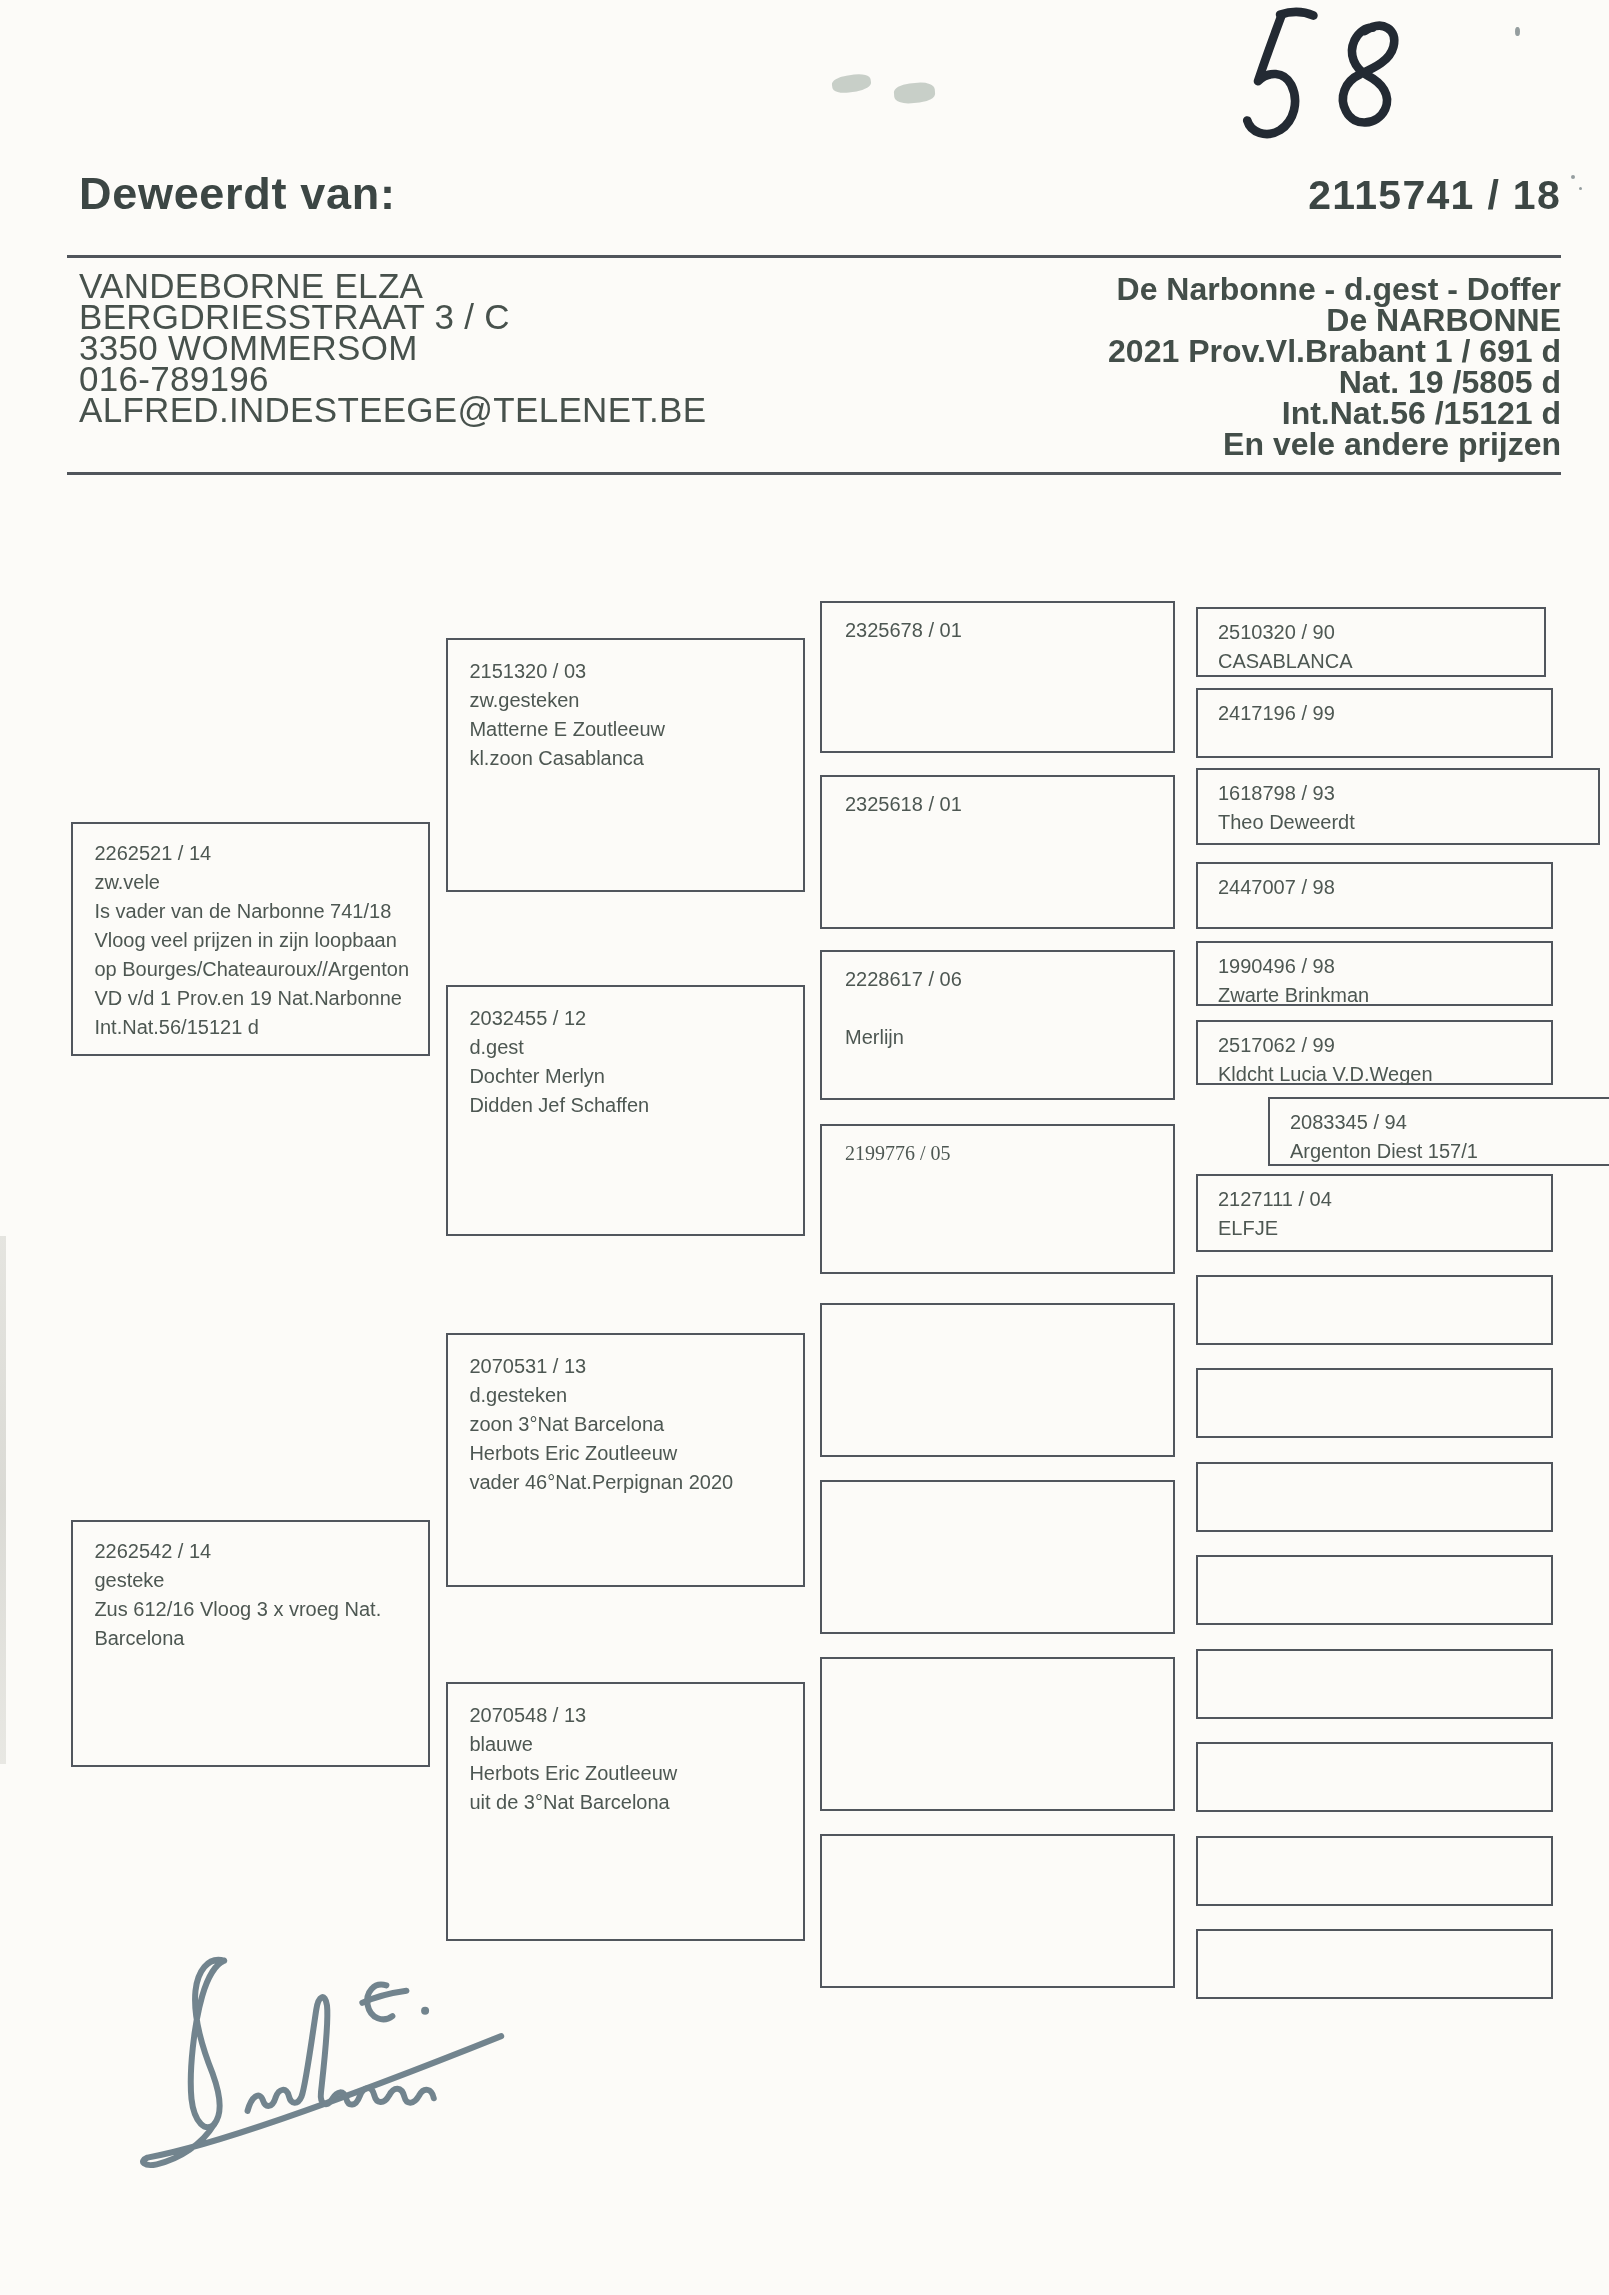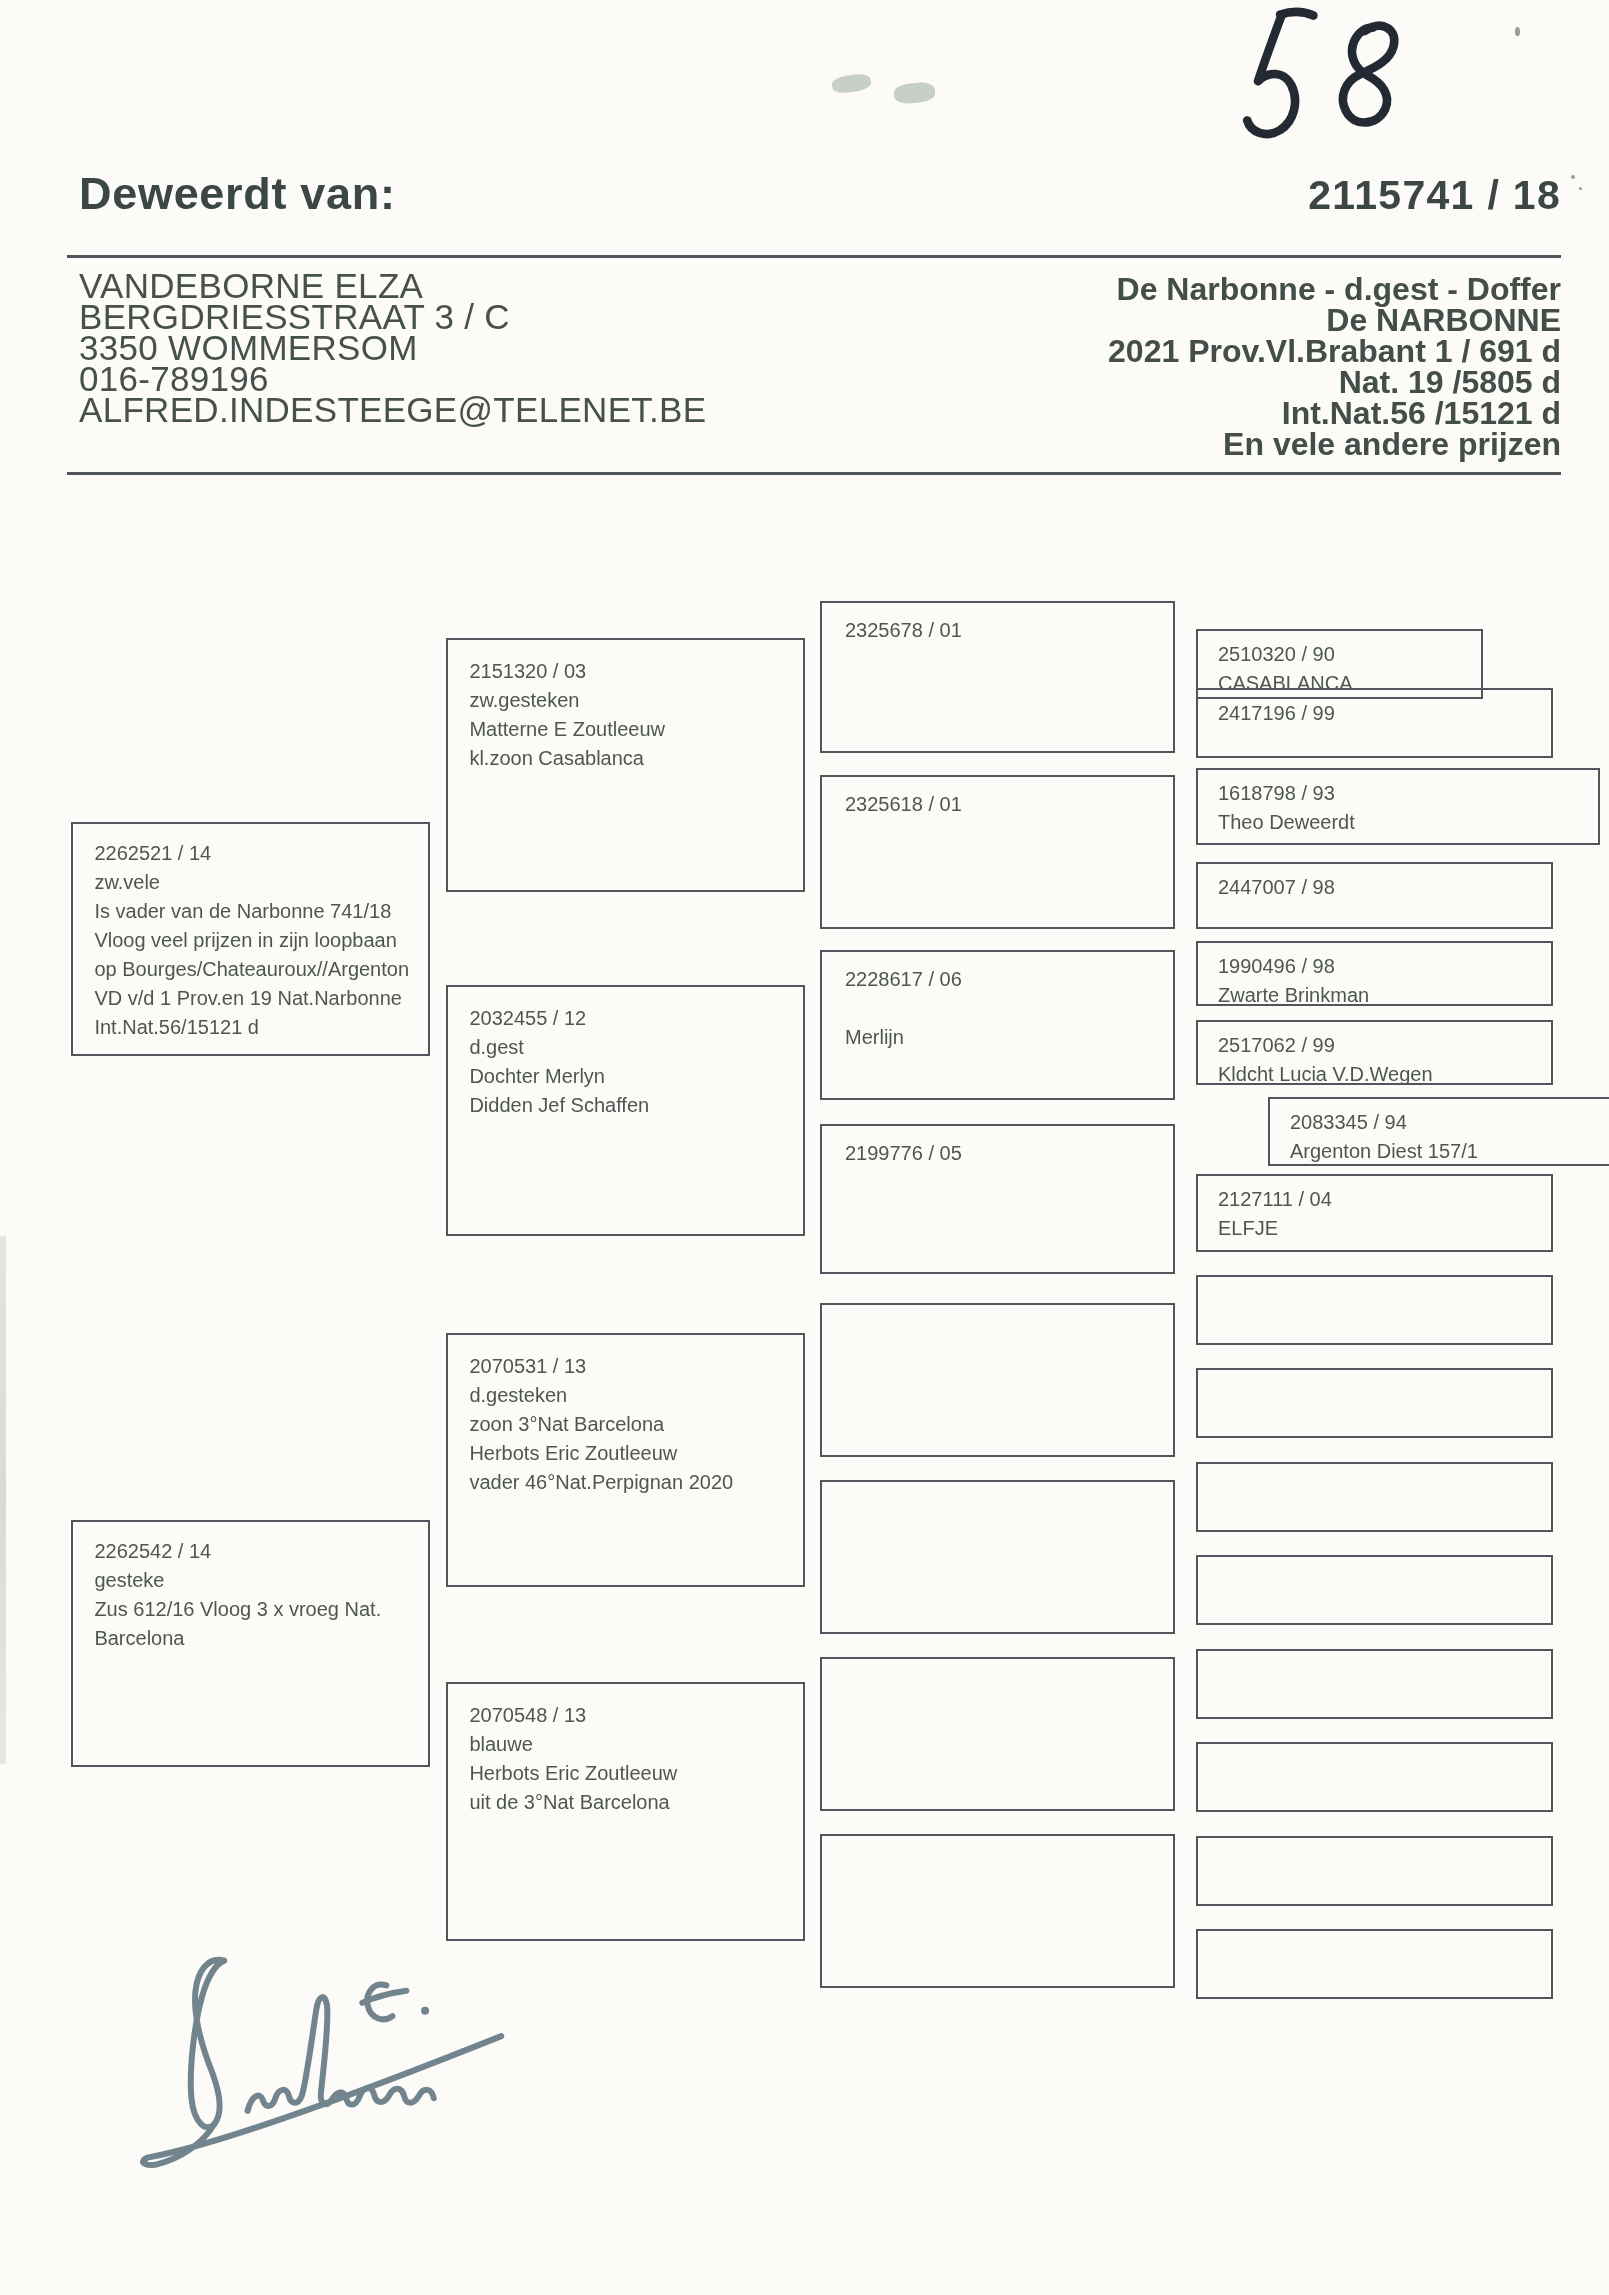--- a/index.html
+++ b/index.html
@@ -135,28 +135,28 @@
         <div class="box-line">2325678 / 01</div>
       </div>
       <div class="box c2" style="left: 820px; top: 775px; width: 355px; height: 154px;">
         <div class="box-line">2325618 / 01</div>
       </div>
       <div class="box c2" style="left: 820px; top: 950px; width: 355px; height: 150px;">
         <div class="box-line">2228617 / 06</div>
         <div class="box-line"></div>
         <div class="box-line">Merlijn</div>
       </div>
-      <div class="box c2" style="left: 820px; top: 1124px; width: 355px; height: 150px;">
+      <div class="box c2" style="left: 820px; top: 1124px; width: 355px; height: 150px; font-family: Liberation Serif, serif;">
         <div class="box-line">2199776 / 05</div>
       </div>
       <div class="box c2" style="left: 820px; top: 1303px; width: 355px; height: 154px;"></div>
       <div class="box c2" style="left: 820px; top: 1480px; width: 355px; height: 154px;"></div>
       <div class="box c2" style="left: 820px; top: 1657px; width: 355px; height: 154px;"></div>
       <div class="box c2" style="left: 820px; top: 1834px; width: 355px; height: 154px;"></div>
-      <div class="box c3" style="left: 1196px; top: 629px; width: 287px; height: 70px;">
+      <div class="box c3" style="left: 1196px; top: 607px; width: 350px; height: 70px;">
         <div class="box-line">2510320 / 90</div>
         <div class="box-line">CASABLANCA</div>
       </div>
       <div class="box c3" style="left: 1196px; top: 688px; width: 357px; height: 70px;">
         <div class="box-line">2417196 / 99</div>
       </div>
       <div class="box c3" style="left: 1196px; top: 768px; width: 404px; height: 77px;">
         <div class="box-line">1618798 / 93</div>
         <div class="box-line">Theo Deweerdt</div>
       </div>

